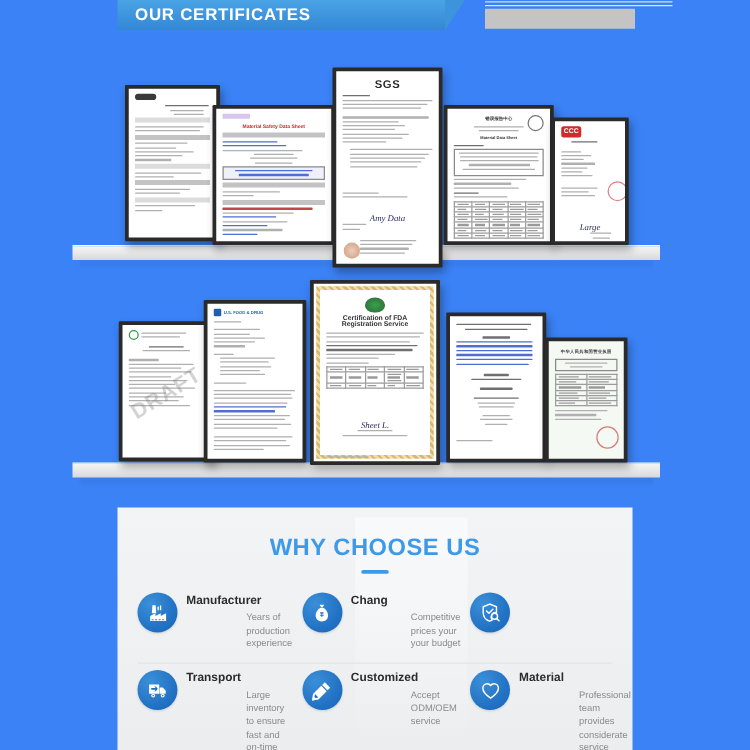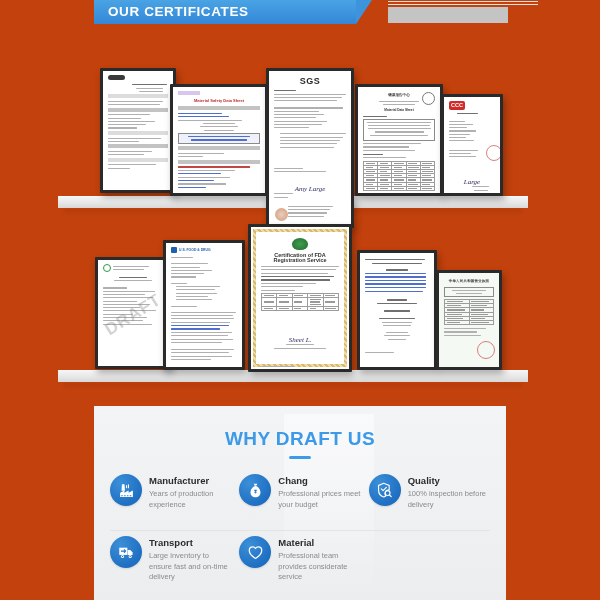--- a/index.html
+++ b/index.html
@@ -2,21 +2,21 @@
 <html><head>
 <meta charset="utf-8">
 <style>
   * { box-sizing: border-box; margin: 0; padding: 0; }
   html, body {
     width: 600px; height: 600px;
     background: #ffffff;
     font-family: "Liberation Sans", sans-serif;
     overflow: hidden;
   }
-  .page { position: relative; width: 600px; height: 600px; background:#c2410c; }
+  .page { position: relative; width: 600px; height: 600px; background:#3b82f6; }
 
   
   .banner-wrap {
     position: absolute; left: 0; top: 0; width: 600px; height: 26px;
   }
   .banner-blue {
     position: absolute; left: 94px; top: 0; width: 262px; height: 24px;
     background: linear-gradient(180deg,#4aa3e4 0%, #3d94dd 55%, #3487d4 100%);
   }
   .banner-blue:after {
@@ -171,21 +171,21 @@
     display: flex; align-items: center; justify-content: center;
     box-shadow: 0 1px 2px rgba(0,0,0,.12);
   }
   .feature-icon svg { width: 17px; height: 17px; display:block; }
   .feature-text { min-width: 0; padding-top: 1px; }
   .feature-title {
     font-size: 9.5px; font-weight: bold; color: #2c2c2c; line-height: 12px;
     margin-bottom: 2px;
   }
   .feature-desc {
-    font-size: 7.5px; color: #8b8b8b; line-height: 10.5px;
+    font-size: 7.5px; color: #8b8b8b; line-height: 10.5px; margin-left: 48px;
   }
   .sep-h {
     position: absolute; left: 16px; width: 380px; height: 1px;
     background: #e2e4e6;
   }
 </style>
 </head>
 <body>
 
 <div class="page">
@@ -255,21 +255,21 @@
           <div class="ln sm" style="width:70%"></div>
           <div class="ln blue" style="width:52%"></div>
           <div class="ln sm" style="width:64%"></div>
           <div class="ln blue" style="width:44%"></div>
           <div class="ln sm" style="width:58%"></div>
           <div class="ln blue" style="width:34%"></div>
         </div>
       </div>
     </div>
 
-    <div class="frame" style="left:266px; top:42px; width:88px; height:160px;">
+    <div class="frame" style="left:266px; top:28px; width:88px; height:160px;">
       <div class="mat">
         <div class="doc">
           <div class="sgs-logo">SGS</div>
           <div class="ln dk" style="width:30%"></div>
           <div class="ln sm" style="width:100%"></div>
           <div class="ln sm" style="width:94%"></div>
           <div class="ln sm" style="width:88%"></div>
           <div style="height:4px"></div>
           <div class="ln sm" style="width:96%"></div>
           <div class="ln sm" style="width:62%"></div>
@@ -281,21 +281,21 @@
           <div style="height:3px"></div>
           <div class="ln sm" style="width:92%; margin-left:8%"></div>
           <div class="ln sm" style="width:88%; margin-left:8%"></div>
           <div class="ln sm" style="width:84%; margin-left:8%"></div>
           <div class="ln sm" style="width:80%; margin-left:8%"></div>
           <div class="ln sm" style="width:76%; margin-left:8%"></div>
           <div style="height:18px"></div>
           <div class="ln sm" style="width:40%"></div>
           <div class="ln sm" style="width:72%"></div>
           <div style="height:8px"></div>
-          <div class="sig">Amy Large</div>
+          <div class="sig">Amy Data</div>
           <div class="ln sm" style="width:26%"></div>
           <div class="ln sm" style="width:20%"></div>
           <div style="height:4px"></div>
           <div style="position:relative;height:22px">
             <div style="position:absolute;left:1px;top:2px;width:13px;height:13px;border-radius:50%;background:radial-gradient(circle,#e8c9b6 10%,#d7a98c 70%)"></div>
             <div class="ln sm" style="width:62%; margin-left:20%; margin-top:2px"></div>
             <div class="ln sm" style="width:58%; margin-left:20%"></div>
             <div class="ln sm" style="width:54%; margin-left:20%"></div>
             <div class="ln sm" style="width:50%; margin-left:20%"></div>
           </div>
@@ -739,21 +739,21 @@
           <div class="ln sm" style="width:84%; margin-top:3px"></div>
           <div class="ln sm" style="width:66%"></div>
           <div class="ln sm" style="width:74%"></div>
           <div class="stamp" style="right:4px; bottom:8px; width:18px; height:18px;"></div>
         </div>
       </div>
     </div>
   </div>
 
   <div class="why-panel">
-    <div class="why-title">WHY DRAFT US</div>
+    <div class="why-title">WHY CHOOSE US</div>
     <div class="why-underline"></div>
 
     <div class="sep-h" style="top:124px"></div>
 
     <div class="feature-grid">
 
       <div class="feature">
         <div class="feature-icon">
           <svg viewBox="0 0 24 24" fill="#ffffff">
             <path d="M3 21h18v-9l-6 3.2V12l-6 3.2V12L3 15.2V21zm1.6-2.2h2.2V20H4.6v-1.2zm4 0h2.2V20H8.6v-1.2zm4 0h2.2V20h-2.2v-1.2zm4 0h2.2V20h-2.2v-1.2z"></path>
@@ -771,36 +771,32 @@
       <div class="feature">
         <div class="feature-icon">
           <svg viewBox="0 0 24 24" fill="#ffffff">
             <path d="M9.4 2.6h5.2l-1.5 2.6h-2.2L9.4 2.6z"></path>
             <path d="M12 5.6c-3.1 0-7 4.6-7 9.1 0 4 2.9 6.7 7 6.7s7-2.7 7-6.7c0-4.5-3.9-9.1-7-9.1z"></path>
             <path d="M10 11h4v.9h-1.3l-.2.4H14v.9h-1.5v.8H14v.9h-1.5v1.5h-1v-1.5H10v-.9h1.5v-.8H10v-.9h1.5l-.2-.4H10V11z" fill="#1f6fc2"></path>
           </svg>
         </div>
         <div class="feature-text">
           <div class="feature-title">Chang</div>
-          <div class="feature-desc">Professional prices meet your budget</div>
+          <div class="feature-desc">Competitive prices your your budget</div>
         </div>
       </div>
 
       <div class="feature">
         <div class="feature-icon">
           <svg viewBox="0 0 24 24">
             <path d="M11 1.8 3.6 4.9v6.4c0 4.6 3.1 8.6 7.4 9.8 1-.3 1.9-.7 2.7-1.3A5.6 5.6 0 0 1 18.6 11V4.9L11 1.8z" fill="none" stroke="#ffffff" stroke-width="1.6"></path>
             <path d="M7.4 9.6 10 12.2l4.6-4.6" fill="none" stroke="#ffffff" stroke-width="1.6" stroke-linecap="round" stroke-linejoin="round"></path>
             <circle cx="16.4" cy="15.6" r="3.4" fill="none" stroke="#ffffff" stroke-width="1.6"></circle>
             <path d="m19 18.2 2.4 2.4" stroke="#ffffff" stroke-width="1.8" stroke-linecap="round"></path>
           </svg>
-        </div>
-        <div class="feature-text">
-          <div class="feature-title">Quality</div>
-          <div class="feature-desc">100% inspection before delivery</div>
         </div>
       </div>
 
       <div class="feature">
         <div class="feature-icon">
           <svg viewBox="0 0 24 24" fill="#ffffff">
             <path d="M1.8 5.2h11.4v10.2H1.8z"></path>
             <path d="M13.6 8.6h3.8l3.2 3.4v3.4h-7V8.6z"></path>
             <circle cx="6.4" cy="17.6" r="2.2" fill="#ffffff"></circle>
             <circle cx="6.4" cy="17.6" r=".9" fill="#1f6fc2"></circle>
@@ -808,20 +804,33 @@
             <circle cx="17.2" cy="17.6" r=".9" fill="#1f6fc2"></circle>
             <path d="M4.2 9h5l-1.4-1.6h1.6l2.3 2.6-2.3 2.6H7.8L9.2 11h-5V9z" fill="#1f6fc2"></path>
           </svg>
         </div>
         <div class="feature-text">
           <div class="feature-title">Transport</div>
           <div class="feature-desc">Large inventory to ensure fast and on-time delivery</div>
         </div>
       </div>
 
+      <div class="feature">
+        <div class="feature-icon">
+          <svg viewBox="0 0 24 24" fill="#ffffff">
+            <path d="m15.3 2.6 6.1 6.1-3 3-6.1-6.1 3-3z"></path>
+            <path d="m11.3 6.6 6.1 6.1-9.3 9.3-7.4 1.3 1.3-7.4 9.3-9.3z"></path>
+            <path d="m4.2 15.9 3.9 3.9-3.4.6-1.1-1.1.6-3.4z" fill="#1f6fc2"></path>
+          </svg>
+        </div>
+        <div class="feature-text">
+          <div class="feature-title">Customized</div>
+          <div class="feature-desc">Accept ODM/OEM service</div>
+        </div>
+      </div>
 
       <div class="feature">
         <div class="feature-icon">
           <svg viewBox="0 0 24 24">
             <path d="M12 20.4S3.2 14.8 3.2 9.1c0-2.8 2.2-5 4.9-5 1.8 0 3.2.9 3.9 2.3.7-1.4 2.1-2.3 3.9-2.3 2.7 0 4.9 2.2 4.9 5 0 5.7-8.8 11.3-8.8 11.3z" fill="none" stroke="#ffffff" stroke-width="1.7" stroke-linejoin="round"></path>
           </svg>
         </div>
         <div class="feature-text">
           <div class="feature-title">Material</div>
           <div class="feature-desc">Professional team provides considerate service</div>

